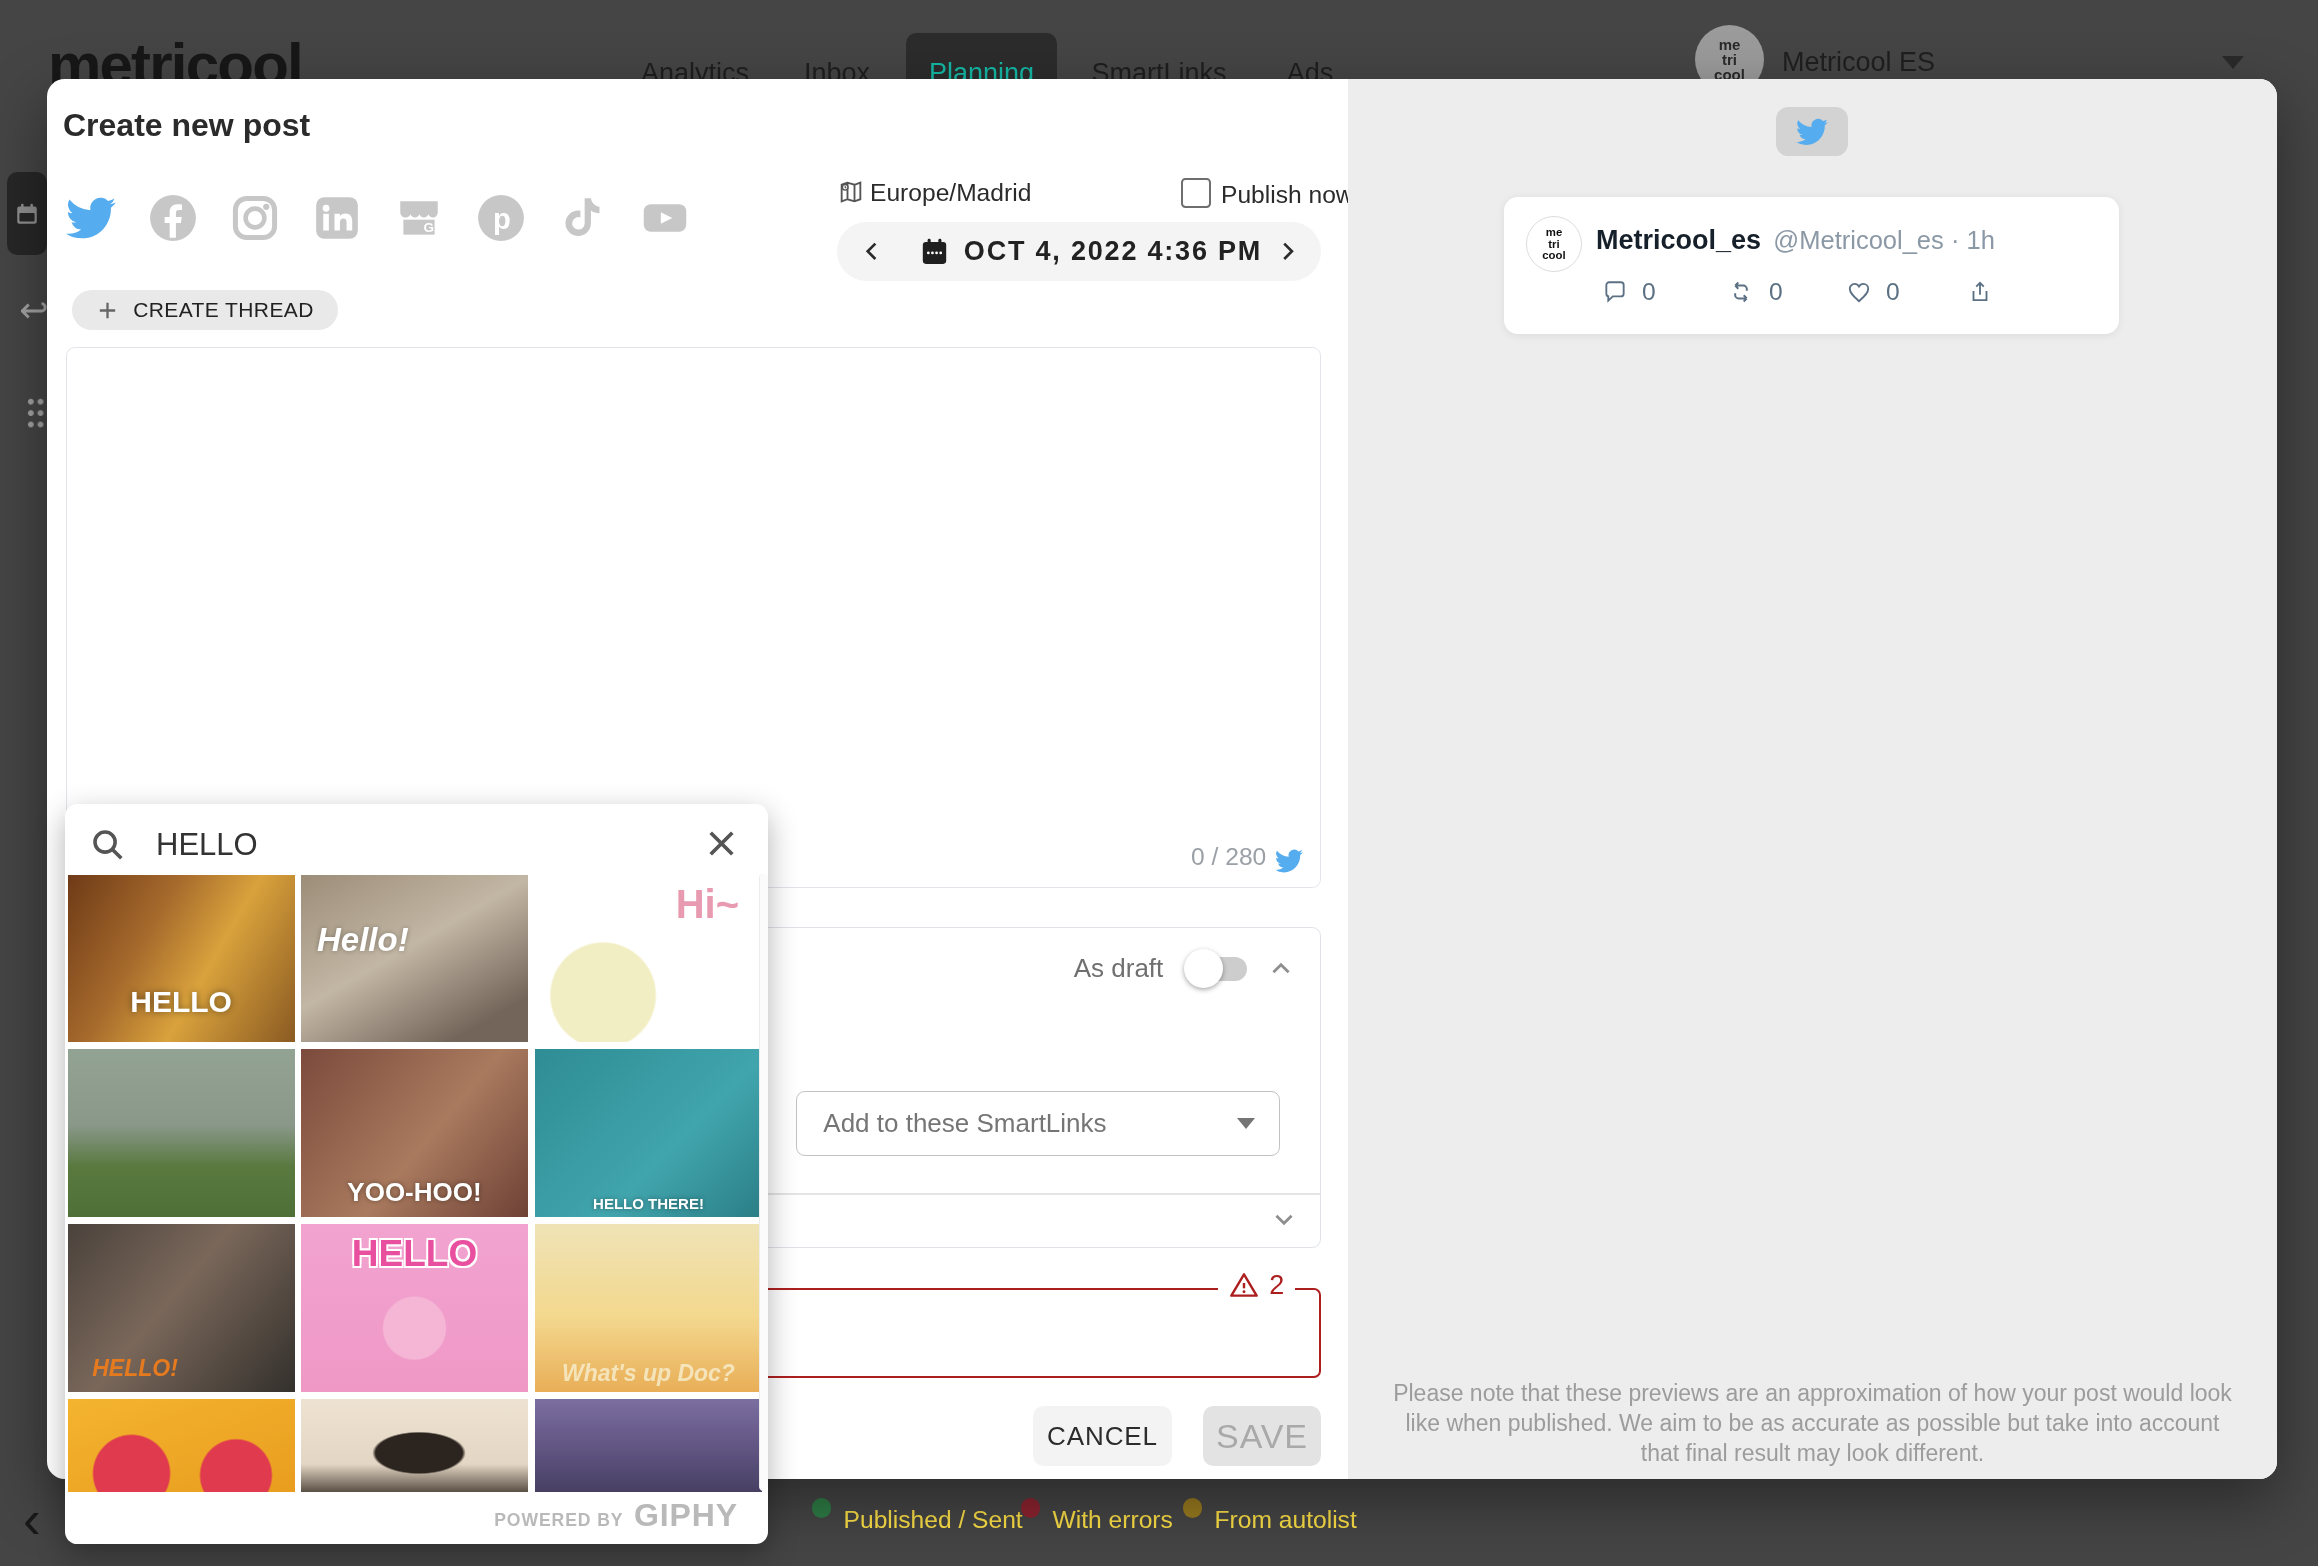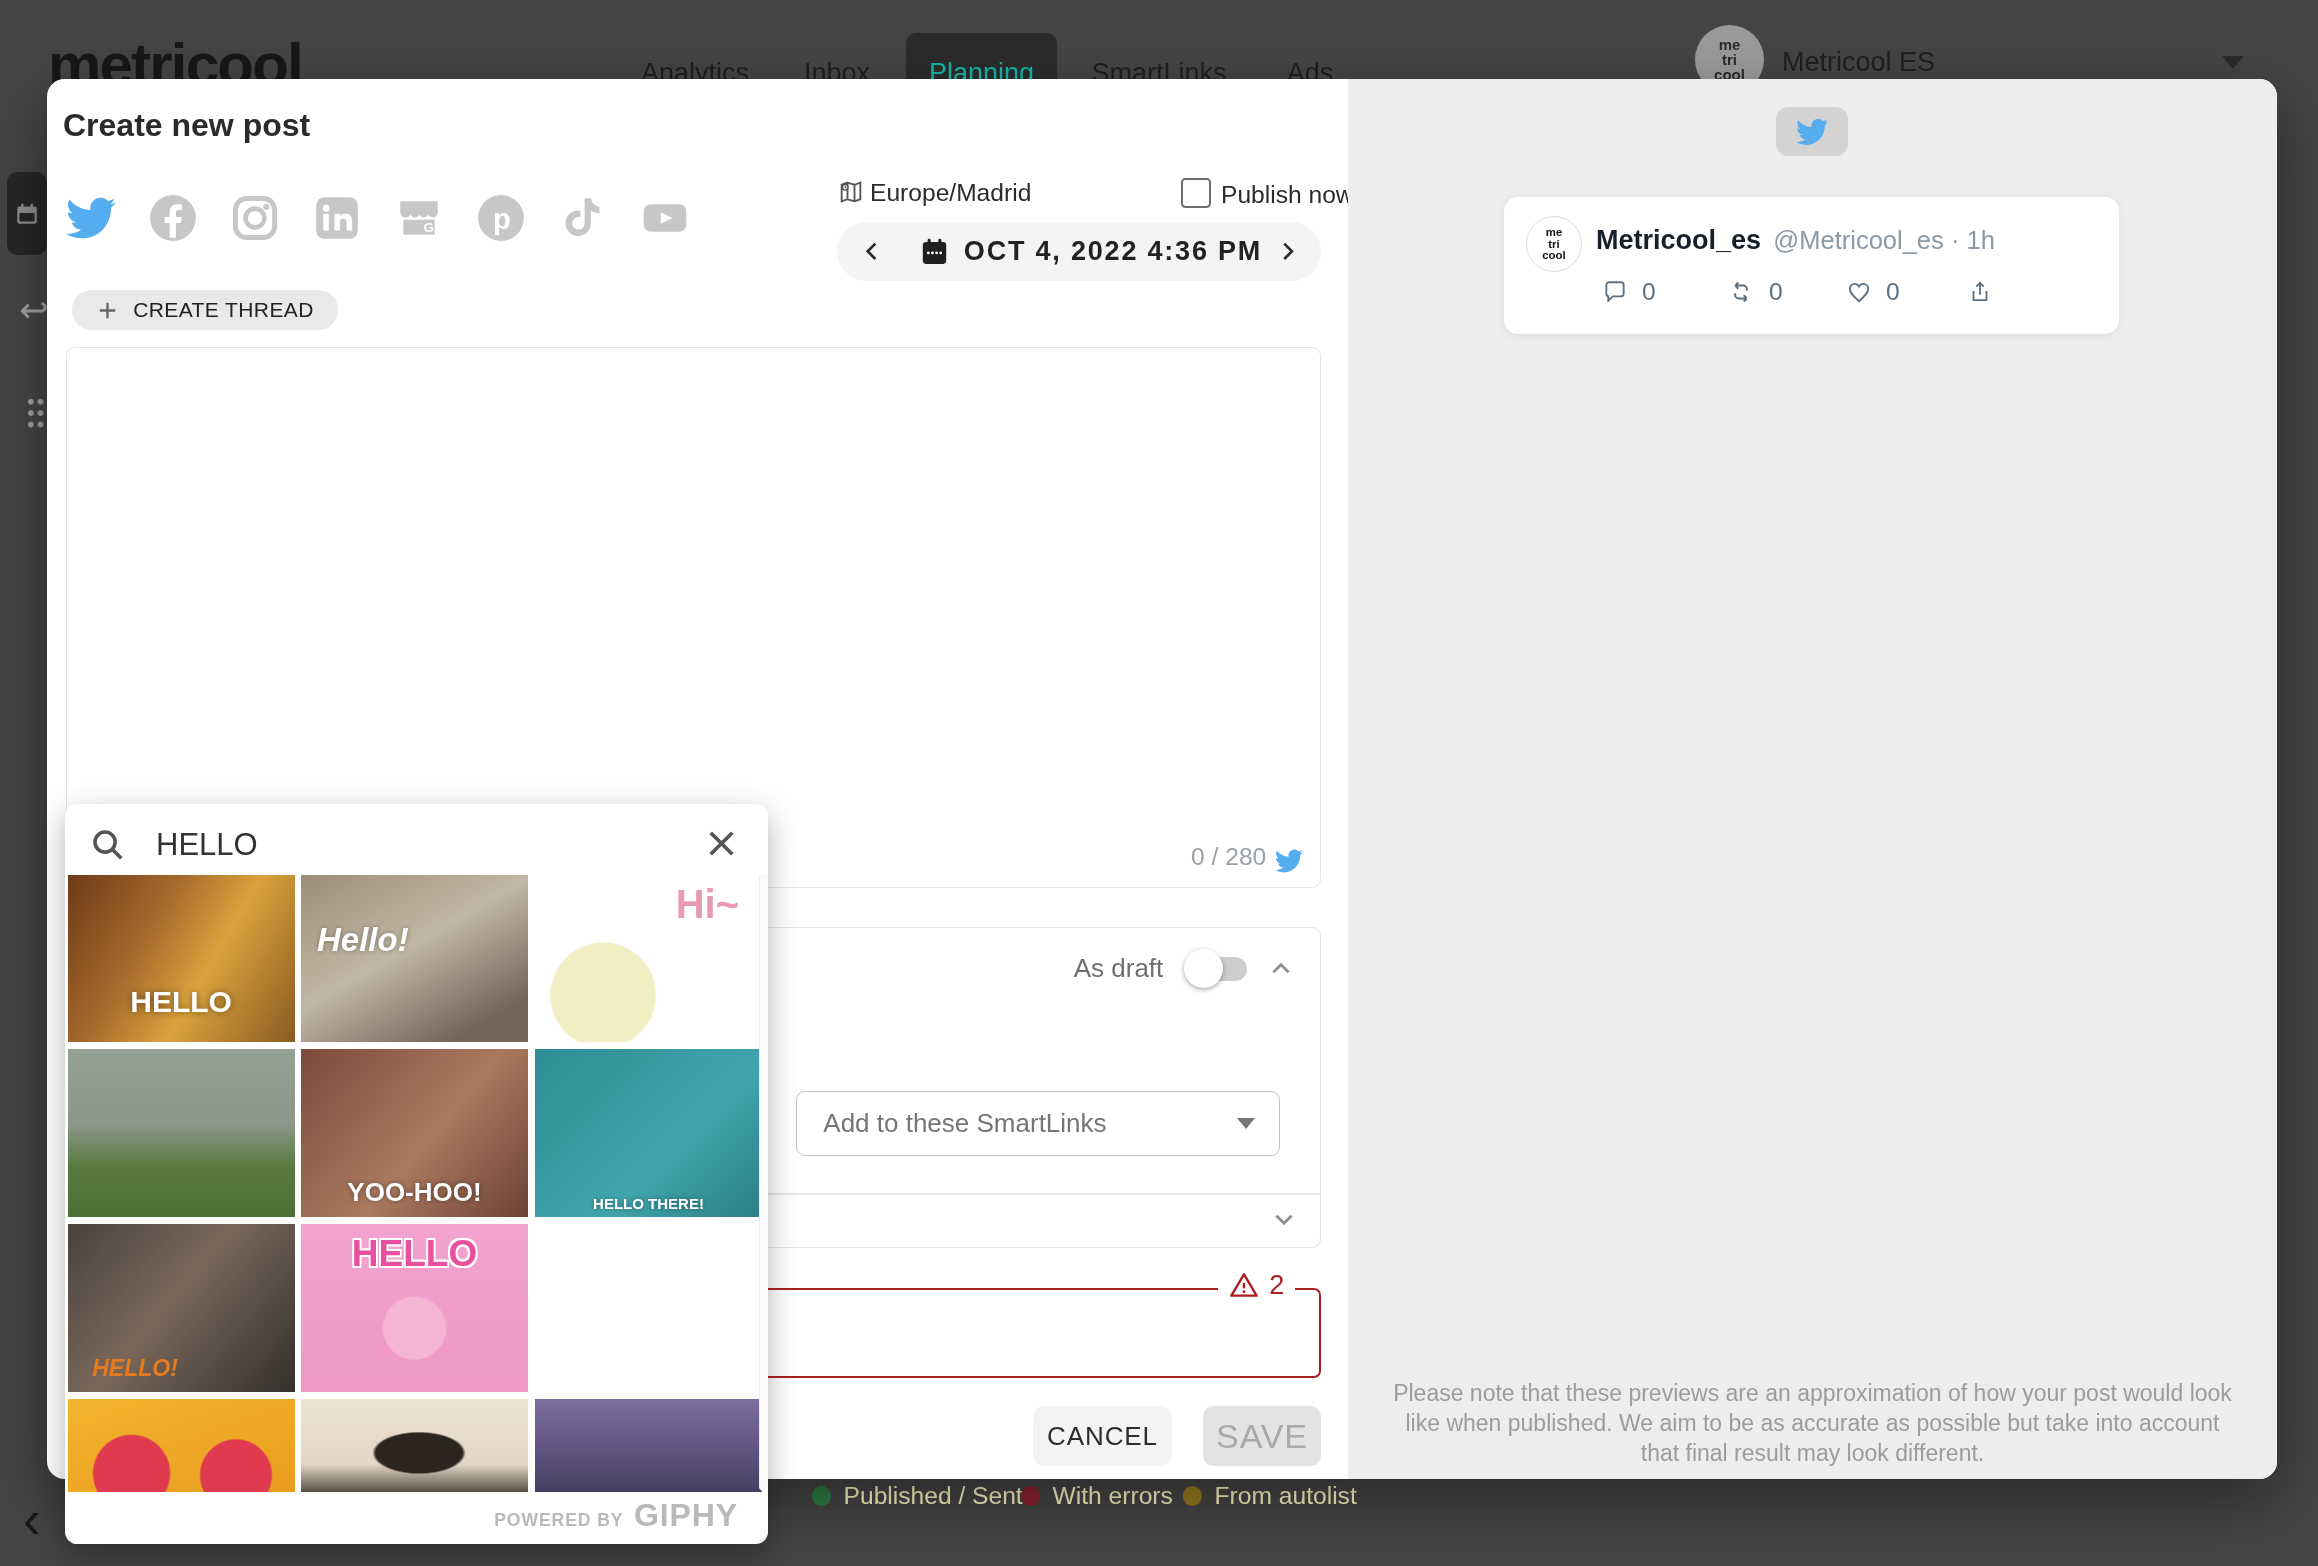--- a/index.html
+++ b/index.html
@@ -20,21 +20,21 @@
   .bd-caret { left:2222px; top:56px; width:0; height:0; border-left:11.4px solid transparent;
     border-right:11.4px solid transparent; border-top:13px solid #2a2a2a; }
   .sb-item1 { left:7px; top:172px; width:40px; height:83px; background:#272727; border-radius:10.5px;
     display:flex; align-items:center; justify-content:center; }
   .sb-item2 { left:19.3px; top:290px; font-size:35px; color:#a3a3a3; }
   .sb-dots { left:26px; top:396px; width:19.3px; height:32px;
     background:radial-gradient(circle,#a3a3a3 2.6px,rgba(0,0,0,0) 3.1px) 0 0/9.7px 11.4px; }
   .bd-back { left:23px; top:1489px; font-size:53px; color:#191919; }
   .legend-item { top:1482px; display:flex; align-items:center; gap:12.3px; }
   .legend-dot { width:19.3px; height:19.3px; border-radius:50%; }
-  .legend-label { font-size:24.6px; color:#fef9c3; }
+  .legend-label { font-size:24.6px; color:#fde047;margin-top:24px; }
 
   
   .modal { left:47px; top:79px; width:2230px; height:1400px; background:#ffffff; border-radius:17.6px;
     box-shadow:0 21px 62px rgba(0,0,0,.4); z-index:10; }
   .m-title { left:16px; top:28px; font-size:32px; font-weight:600; color:#2b2b2b; }
   .net-row { left:19.3px; top:114px; display:flex; gap:32px; align-items:center; }
   .net-ic { width:50px; height:50px; }
   .tz-icon { left:790px; top:99px; }
   .tz-label { left:823px; top:100px; font-size:24.6px; color:#2b2b2b; }
   .pn-box { left:1134px; top:99px; width:30px; height:30px; border:2.6px solid #6e6e6e; border-radius:4.4px; background:#fff; }
@@ -361,20 +361,23 @@
       </div>
     <div class="tile t5" style="left: 470px; top: 245px; width: 227px; height: 168px; background: linear-gradient(135deg, rgb(46, 140, 148), rgb(65, 165, 173) 60%, rgb(43, 126, 134));">
         <span class="cap" style="color: rgb(255, 255, 255);">HELLO THERE!</span>
       </div>
     <div class="tile t6" style="left: 2.6px; top: 420px; width: 227px; height: 168px; background: linear-gradient(130deg, rgb(74, 66, 60), rgb(122, 103, 90) 45%, rgb(51, 48, 44));">
         <span class="cap" style="color: rgb(230, 122, 30);">HELLO!</span>
       </div>
     <div class="tile t7" style="left: 236px; top: 420px; width: 227px; height: 168px; background: radial-gradient(circle at 50% 62%, rgb(245, 181, 213) 0px, rgb(245, 181, 213) 20%, rgba(0, 0, 0, 0) 21%), linear-gradient(rgb(242, 163, 208), rgb(239, 152, 198));">
         <span class="cap" style="color: rgb(232, 79, 158);">HELLO</span>
       </div>
+    <div class="tile t8" style="left: 470px; top: 420px; width: 227px; height: 168px; background: linear-gradient(rgb(239, 227, 182), rgb(243, 216, 142) 55%, rgb(233, 174, 87));">
+        <span class="cap" style="color: rgb(247, 236, 201);">What's up Doc?</span>
+      </div>
     <div class="tile t9" style="left: 2.6px; top: 595px; width: 227px; height: 93px; background: radial-gradient(circle at 28% 80%, rgb(224, 58, 78) 0px, rgb(224, 58, 78) 21%, rgba(0, 0, 0, 0) 22%), radial-gradient(circle at 74% 82%, rgb(224, 58, 78) 0px, rgb(224, 58, 78) 19%, rgba(0, 0, 0, 0) 20%), linear-gradient(160deg, rgb(244, 180, 46), rgb(233, 157, 31));">
         <span class="cap" style="color: rgb(255, 255, 255);"></span>
       </div>
     <div class="tile t10" style="left: 236px; top: 595px; width: 227px; height: 93px; background: radial-gradient(at 52% 58%, rgb(44, 36, 31) 0px, rgb(44, 36, 31) 26%, rgba(0, 0, 0, 0) 28%), linear-gradient(rgb(238, 226, 210), rgb(227, 214, 196) 70%, rgb(90, 79, 69));">
         <span class="cap" style="color: rgb(255, 255, 255);"></span>
       </div>
     <div class="tile t11" style="left: 470px; top: 595px; width: 227px; height: 93px; background: linear-gradient(rgb(123, 111, 160), rgb(101, 88, 135) 45%, rgb(71, 64, 99));">
         <span class="cap" style="color: rgb(255, 255, 255);"></span>
       </div>
 

